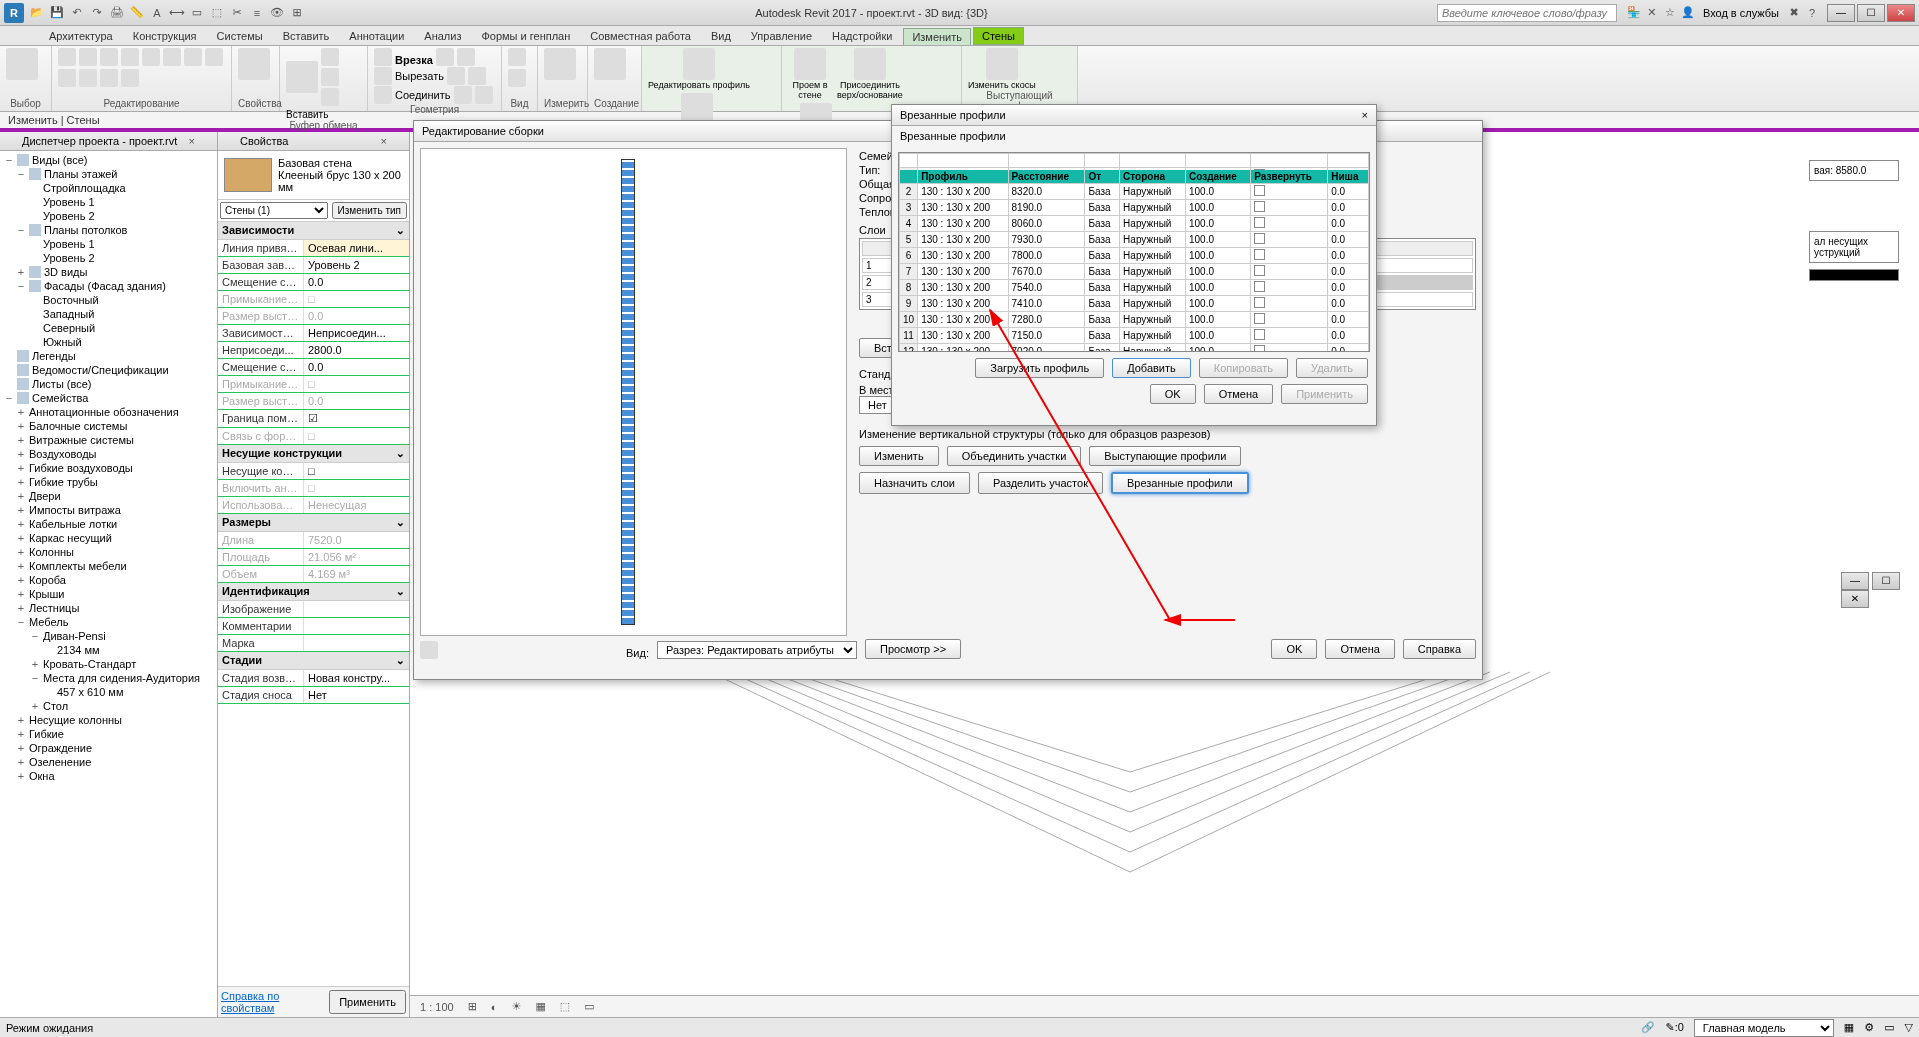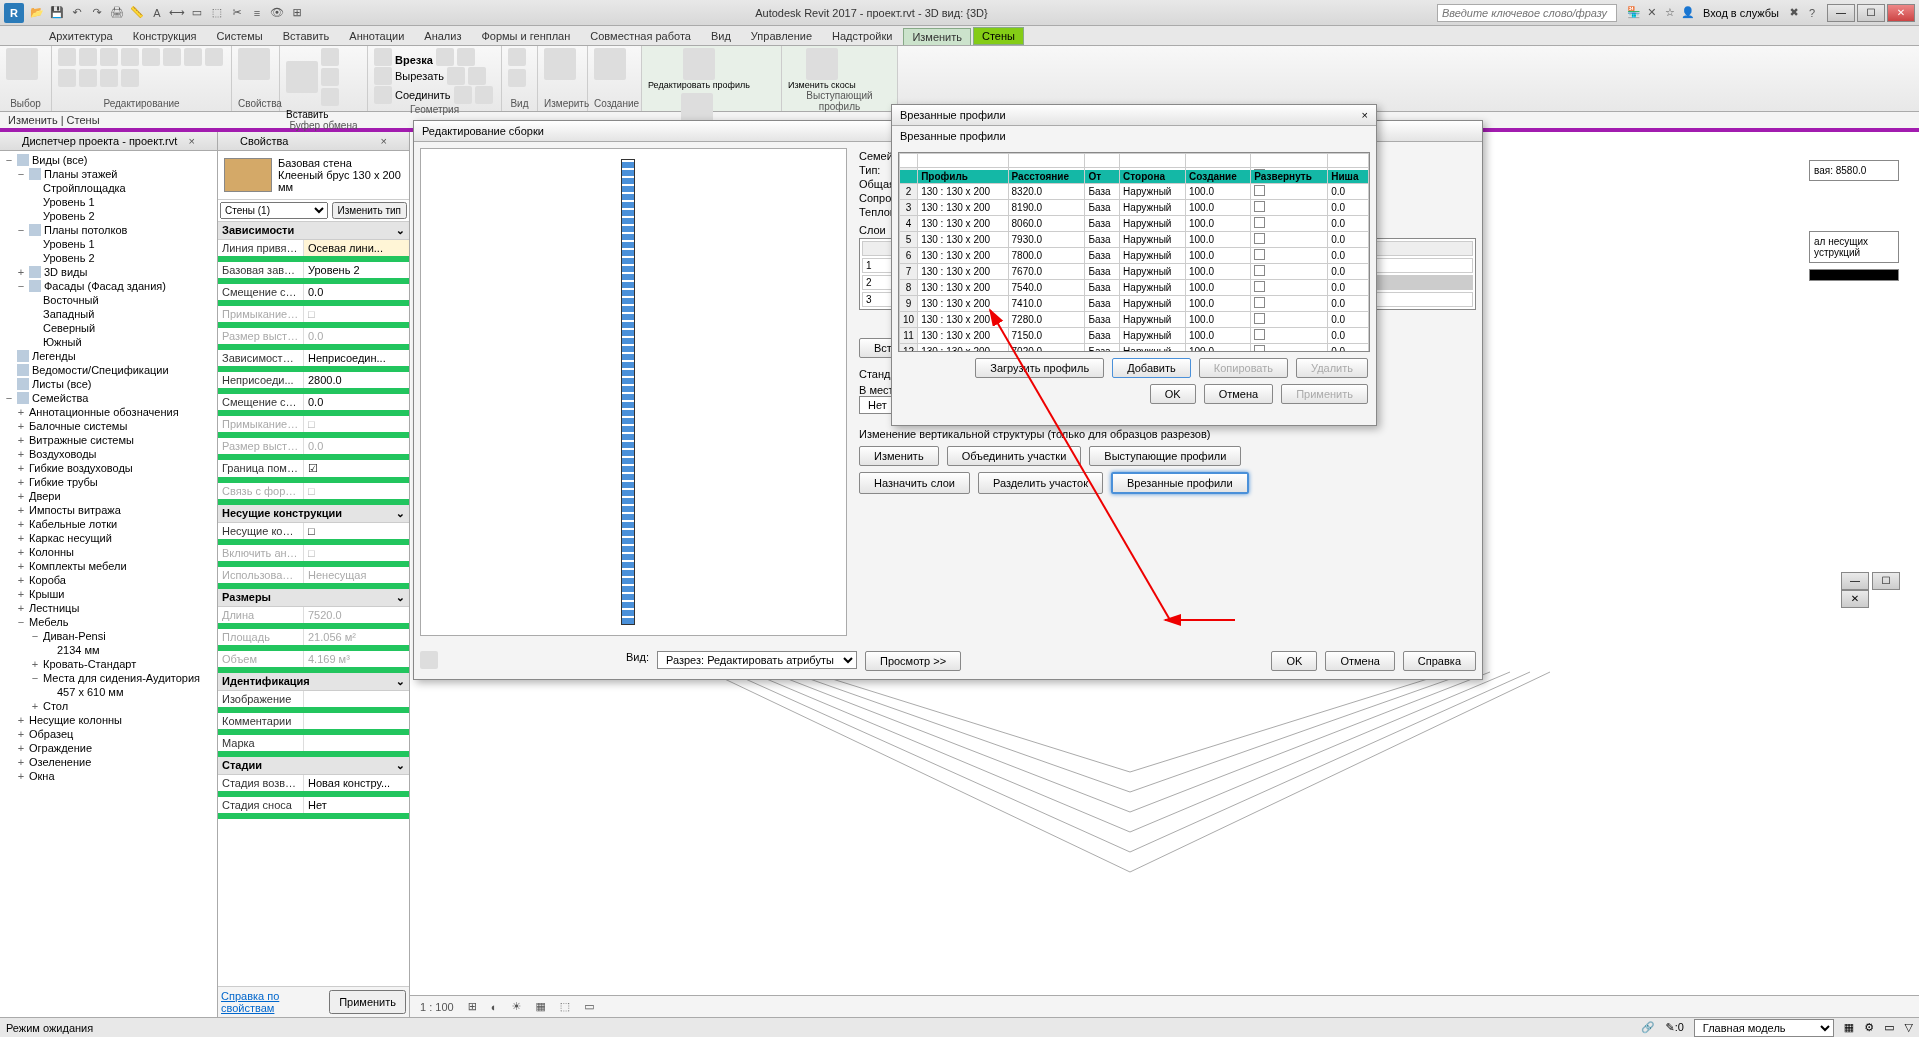--- a/index.html
+++ b/index.html
@@ -35,21 +35,21 @@
 .ind1{padding-left:14px;} .ind2{padding-left:28px;} .ind3{padding-left:42px;}
 .props-panel{width:192px;background:#fff;border-right:1px solid #aaa;display:flex;flex-direction:column;}
 .type-sel{padding:6px;display:flex;gap:6px;align-items:center;border-bottom:1px solid #ccc;}
 .type-img{width:48px;height:34px;background:#d4a968;border:1px solid #888;}
 .type-name{flex:1;font-size:10px;}
 .instance-row{display:flex;padding:2px;border-bottom:1px solid #ccc;gap:4px;}
 .instance-row select{flex:1;font-size:10px;}
 .instance-row button{font-size:10px;padding:1px 4px;}
 .prop-grid{flex:1;overflow:auto;}
 .prop-cat{background:#e4e4e4;padding:2px 4px;font-weight:bold;border-bottom:1px solid #ccc;display:flex;justify-content:space-between;}
-.prop-row{display:flex;border-bottom:6px solid #22c55e;}
+.prop-row{display:flex;border-bottom:1px solid #22c55e;}
 .prop-row .pn{width:86px;padding:2px 4px;overflow:hidden;text-overflow:ellipsis;white-space:nowrap;border-right:1px solid #ddd;color:#333;}
 .prop-row .pv{flex:1;padding:2px 4px;overflow:hidden;white-space:nowrap;}
 .prop-row .pv.hl{background:#fff5d6;}
 .prop-row.dis .pn,.prop-row.dis .pv{color:#aaa;}
 .prop-footer{padding:3px;display:flex;justify-content:space-between;border-top:1px solid #ccc;background:#f4f4f4;}
 .prop-footer a{color:#06c;text-decoration:underline;}
 .prop-footer button{padding:1px 8px;}
 .view-area{flex:1;position:relative;background:#fff;}
 .vctrl{position:absolute;right:6px;top:6px;width:60px;}
 .view-status{position:absolute;left:0;right:0;bottom:0;height:22px;background:#f4f4f4;border-top:1px solid #aaa;display:flex;align-items:center;gap:6px;padding:0 6px;}
@@ -63,21 +63,21 @@
 .assembly-right{flex:1;padding:6px;}
 .assembly-right .lbl{margin:2px 0;}
 .layer-tbl{border:1px solid #888;background:#fff;width:100%;}
 .layer-tbl th,.layer-tbl td{border:1px solid #ccc;padding:1px 3px;font-size:10px;}
 .layer-tbl th{background:#eee;}
 .btn{padding:3px 14px;background:linear-gradient(#fff,#e4e4e4);border:1px solid #888;border-radius:2px;font-size:11px;}
 .btn.hl{border:2px solid #4a90d9;box-shadow:0 0 4px #4a90d9;}
 .btn:disabled,.btn.dis{color:#aaa;}
 .btn-row{display:flex;gap:8px;margin:6px 0;}
 .combo{border:1px solid #888;background:#fff;padding:1px 4px;width:140px;}
-.assembly-footer{position:absolute;bottom:8px;left:6px;right:6px;display:flex;align-items:flex-start;gap:8px;}
+.assembly-footer{position:absolute;bottom:20px;left:6px;right:6px;display:flex;align-items:flex-end;gap:8px;}
 .profiles-dlg{left:891px;top:104px;width:486px;height:322px;}
 .prof-grid-wrap{margin:6px;border:1px solid #888;background:#fff;height:200px;overflow:auto;}
 .prof-grid{width:100%;border-collapse:collapse;}
 .prof-grid th,.prof-grid td{border:1px solid #ccc;padding:1px 3px;font-size:10px;text-align:left;}
 .prof-grid th{background:#14b8a6;position:sticky;top:16px;}
 .prof-grid td.num{background:#eee;text-align:center;width:18px;}
 .statusbar{position:absolute;left:0;right:0;bottom:0;height:20px;background:#e8e8e8;border-top:1px solid #aaa;display:flex;align-items:center;padding:0 6px;gap:10px;}
 .red-arrow{position:absolute;pointer-events:none;z-index:9999;}
 svg{display:block;}
 .side-float{position:absolute;right:20px;top:160px;width:90px;}
@@ -229,20 +229,37 @@
           <div class="ricon big" style="margin:0 auto;"></div>
           <div style="font-size:9px;">Редактировать профиль</div>
         </div>
       <div style="text-align:center;">
           <div class="ricon big" style="margin:0 auto;"></div>
           <div style="font-size:9px;">Восстановить профиль</div>
         </div>
     </div>
     <div class="glabel">Режим</div>
   </div>
+  <div class="rgroup" style="width:180px;background:#e8f0e8;">
+    <div class="icons">
+      <div style="text-align:center;width:44px;">
+          <div class="ricon big" style="margin:0 auto;"></div>
+          <div style="font-size:9px;">Проем в стене</div>
+        </div>
+      <div style="text-align:center;width:70px;">
+          <div class="ricon big" style="margin:0 auto;"></div>
+          <div style="font-size:9px;">Присоединить верх/основание</div>
+        </div>
+      <div style="text-align:center;width:56px;">
+          <div class="ricon big" style="margin:0 auto;"></div>
+          <div style="font-size:9px;">Отсоединить верх/основание</div>
+        </div>
+    </div>
+    <div class="glabel">Изменение стены</div>
+  </div>
   <div class="rgroup" style="width:116px;background:#e8f0e8;">
     <div class="icons">
         <div style="text-align:center;">
           <div class="ricon big" style="margin:0 auto;"></div>
           <div style="font-size:9px;">Изменить скосы</div>
         </div>
       </div>
     <div class="glabel">Выступающий профиль</div>
   </div>
 </div>
@@ -425,21 +442,21 @@
         <div class="tree-item ind2">
           <span class="tw">+</span>
           <span>Стол</span>
         </div>
         <div class="tree-item ind1">
           <span class="tw">+</span>
           <span>Несущие колонны</span>
         </div>
         <div class="tree-item ind1">
           <span class="tw">+</span>
-          <span>Образец</span>
+          <span>Гибкие</span>
         </div>
         <div class="tree-item ind1">
           <span class="tw">+</span>
           <span>Ограждение</span>
         </div>
         <div class="tree-item ind1">
           <span class="tw">+</span>
           <span>Озеленение</span>
         </div>
         <div class="tree-item ind1">

